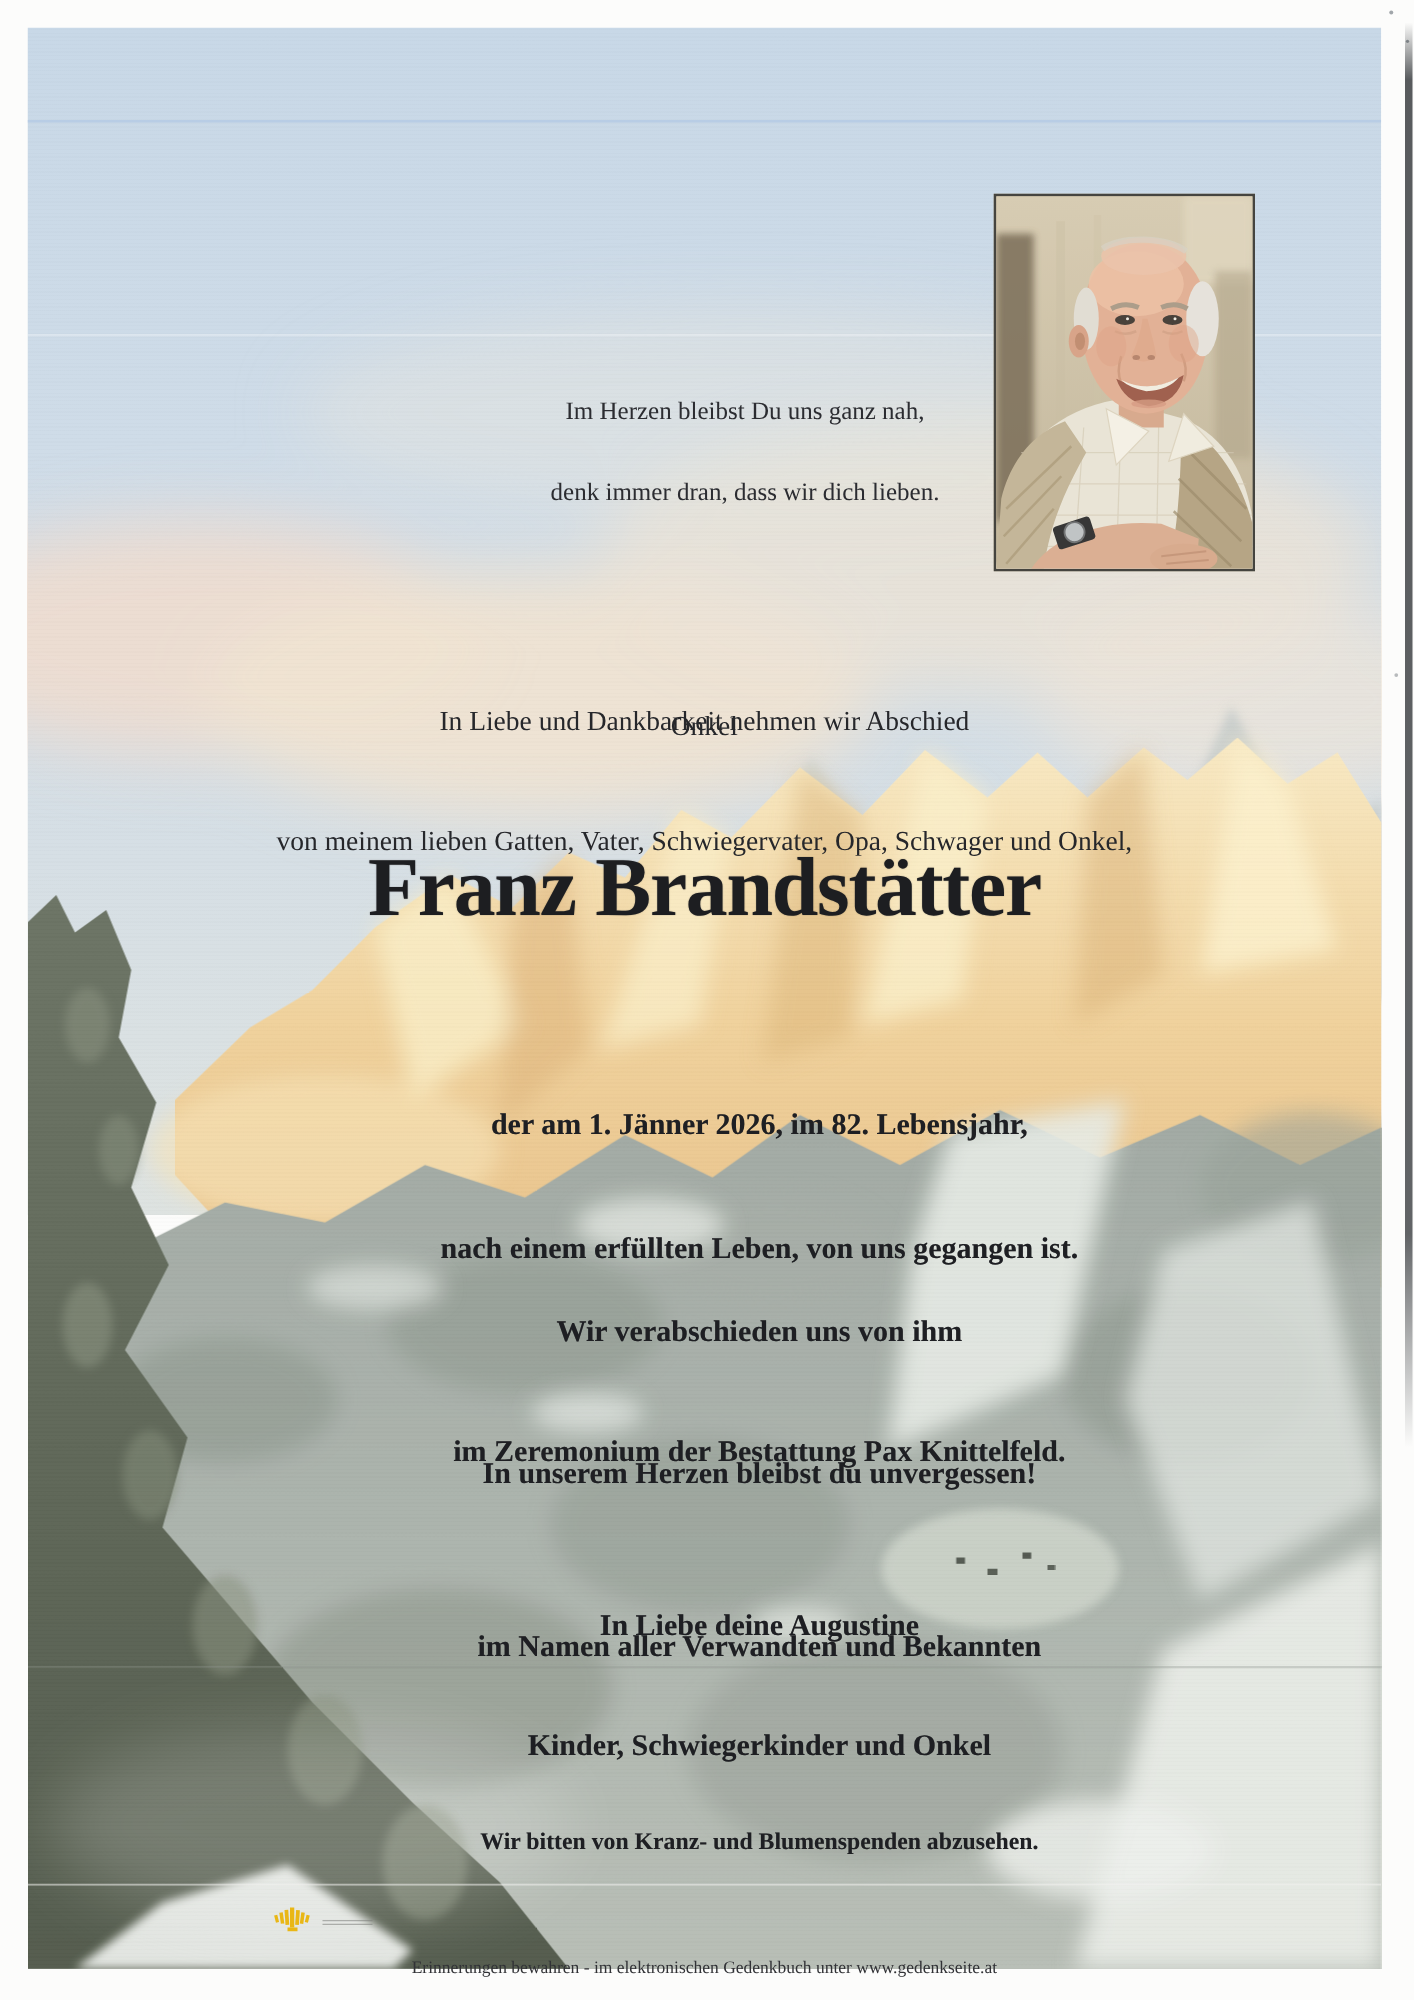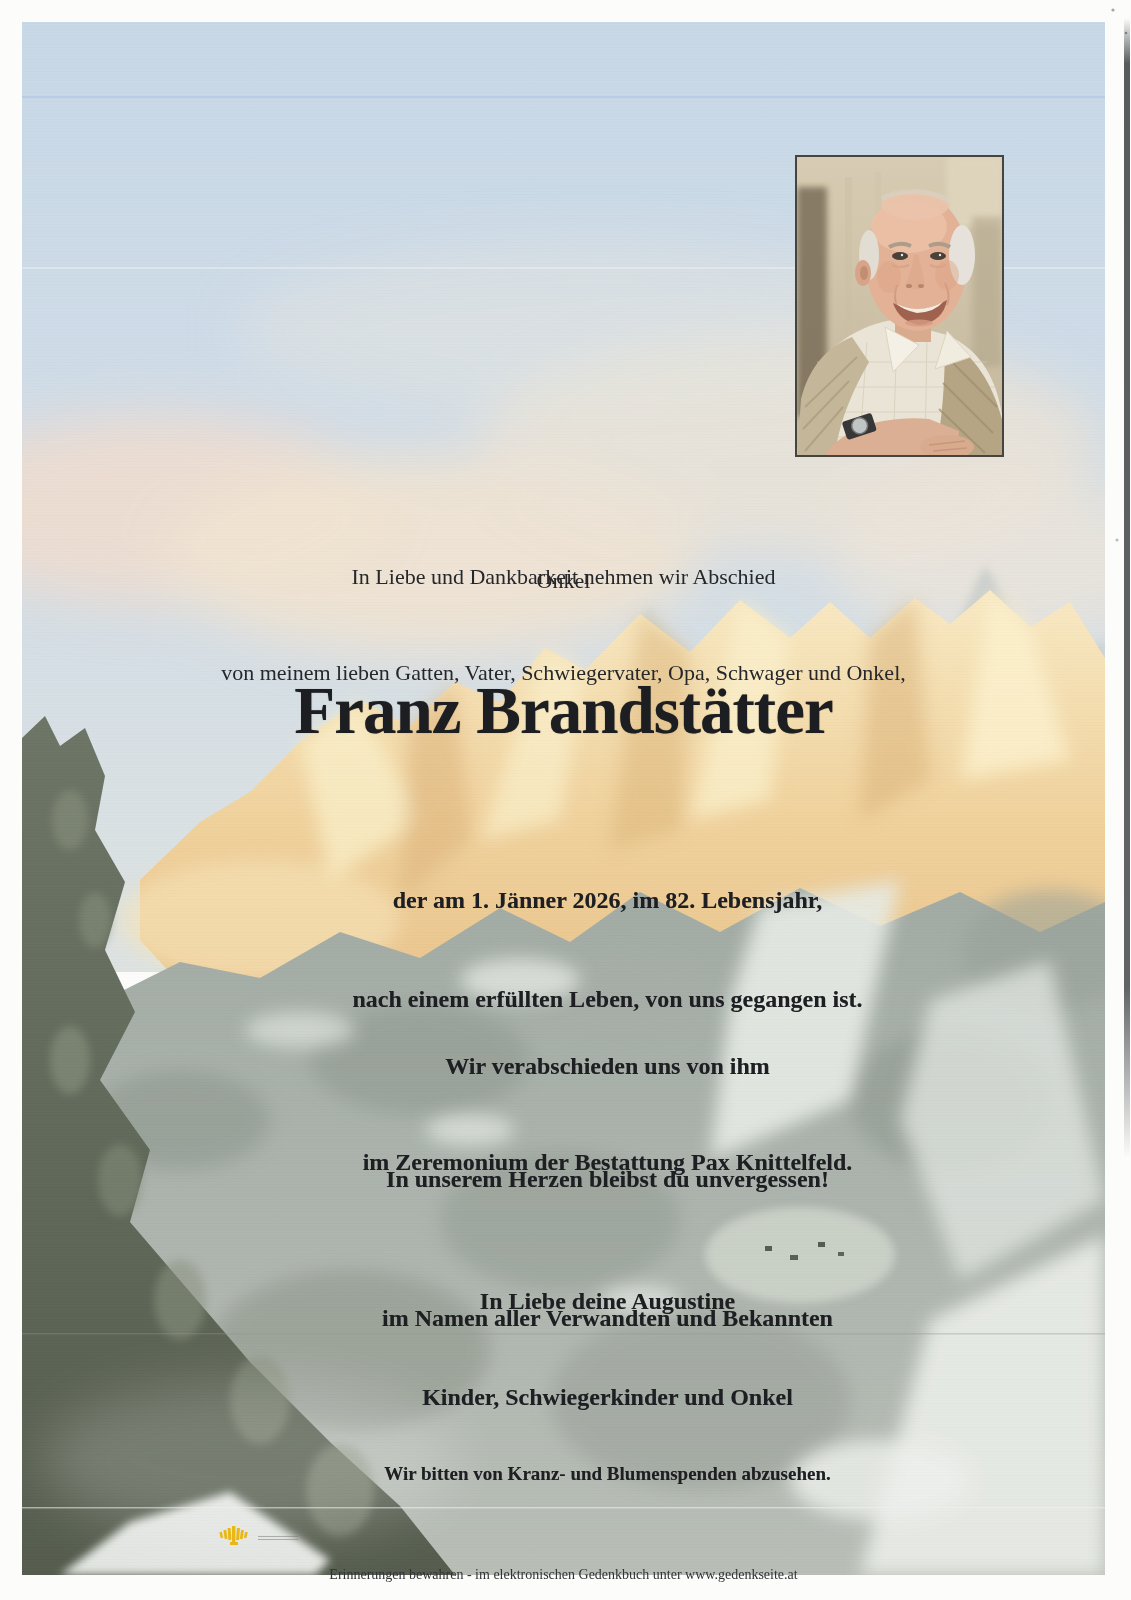--- a/index.html
+++ b/index.html
@@ -263,20 +263,22 @@
       <rect x="47" y="260" width="31" height="19" rx="3" fill="#2c2d2f"></rect>
       <circle cx="63" cy="269" r="8" fill="#bfc4c8" stroke="#6b6e71" stroke-width="1.5"></circle>
     </g>
     <ellipse cx="150" cy="290" rx="27" ry="12" fill="#d9a98c"></ellipse>
     <path d="M132,288 L168,284 M136,294 L170,291" stroke="#bc8c70" stroke-width="1.5" opacity=".7"></path>
     <rect width="205" height="298" fill="#d9c9a8" opacity=".07"></rect>
   </svg>
 </div>
 
 <div class="txt poem" style="top:276px">
+  <div>Im Herzen bleibst Du uns ganz nah,</div>
+  <div>denk immer dran, dass wir dich lieben.</div>
 </div>
 
 <div class="txt intro">
   <div>In Liebe und Dankbarkeit nehmen wir Abschied</div>
   <div>von meinem lieben Gatten, Vater, Schwiegervater, Opa, Schwager und Onkel,</div>
 </div>
 
 <div class="txt salutation">Onkel</div>
 
 <div class="txt name">Franz Brandstätter</div>

